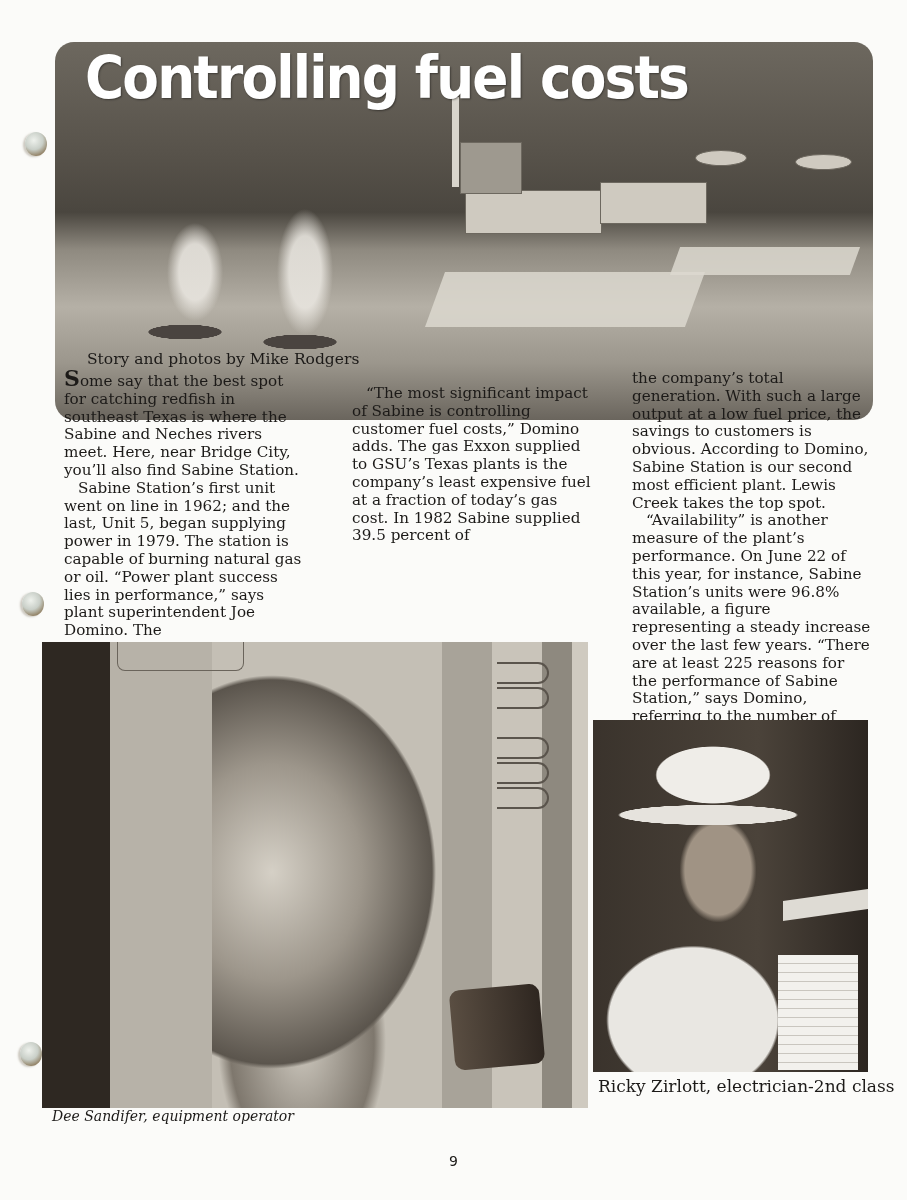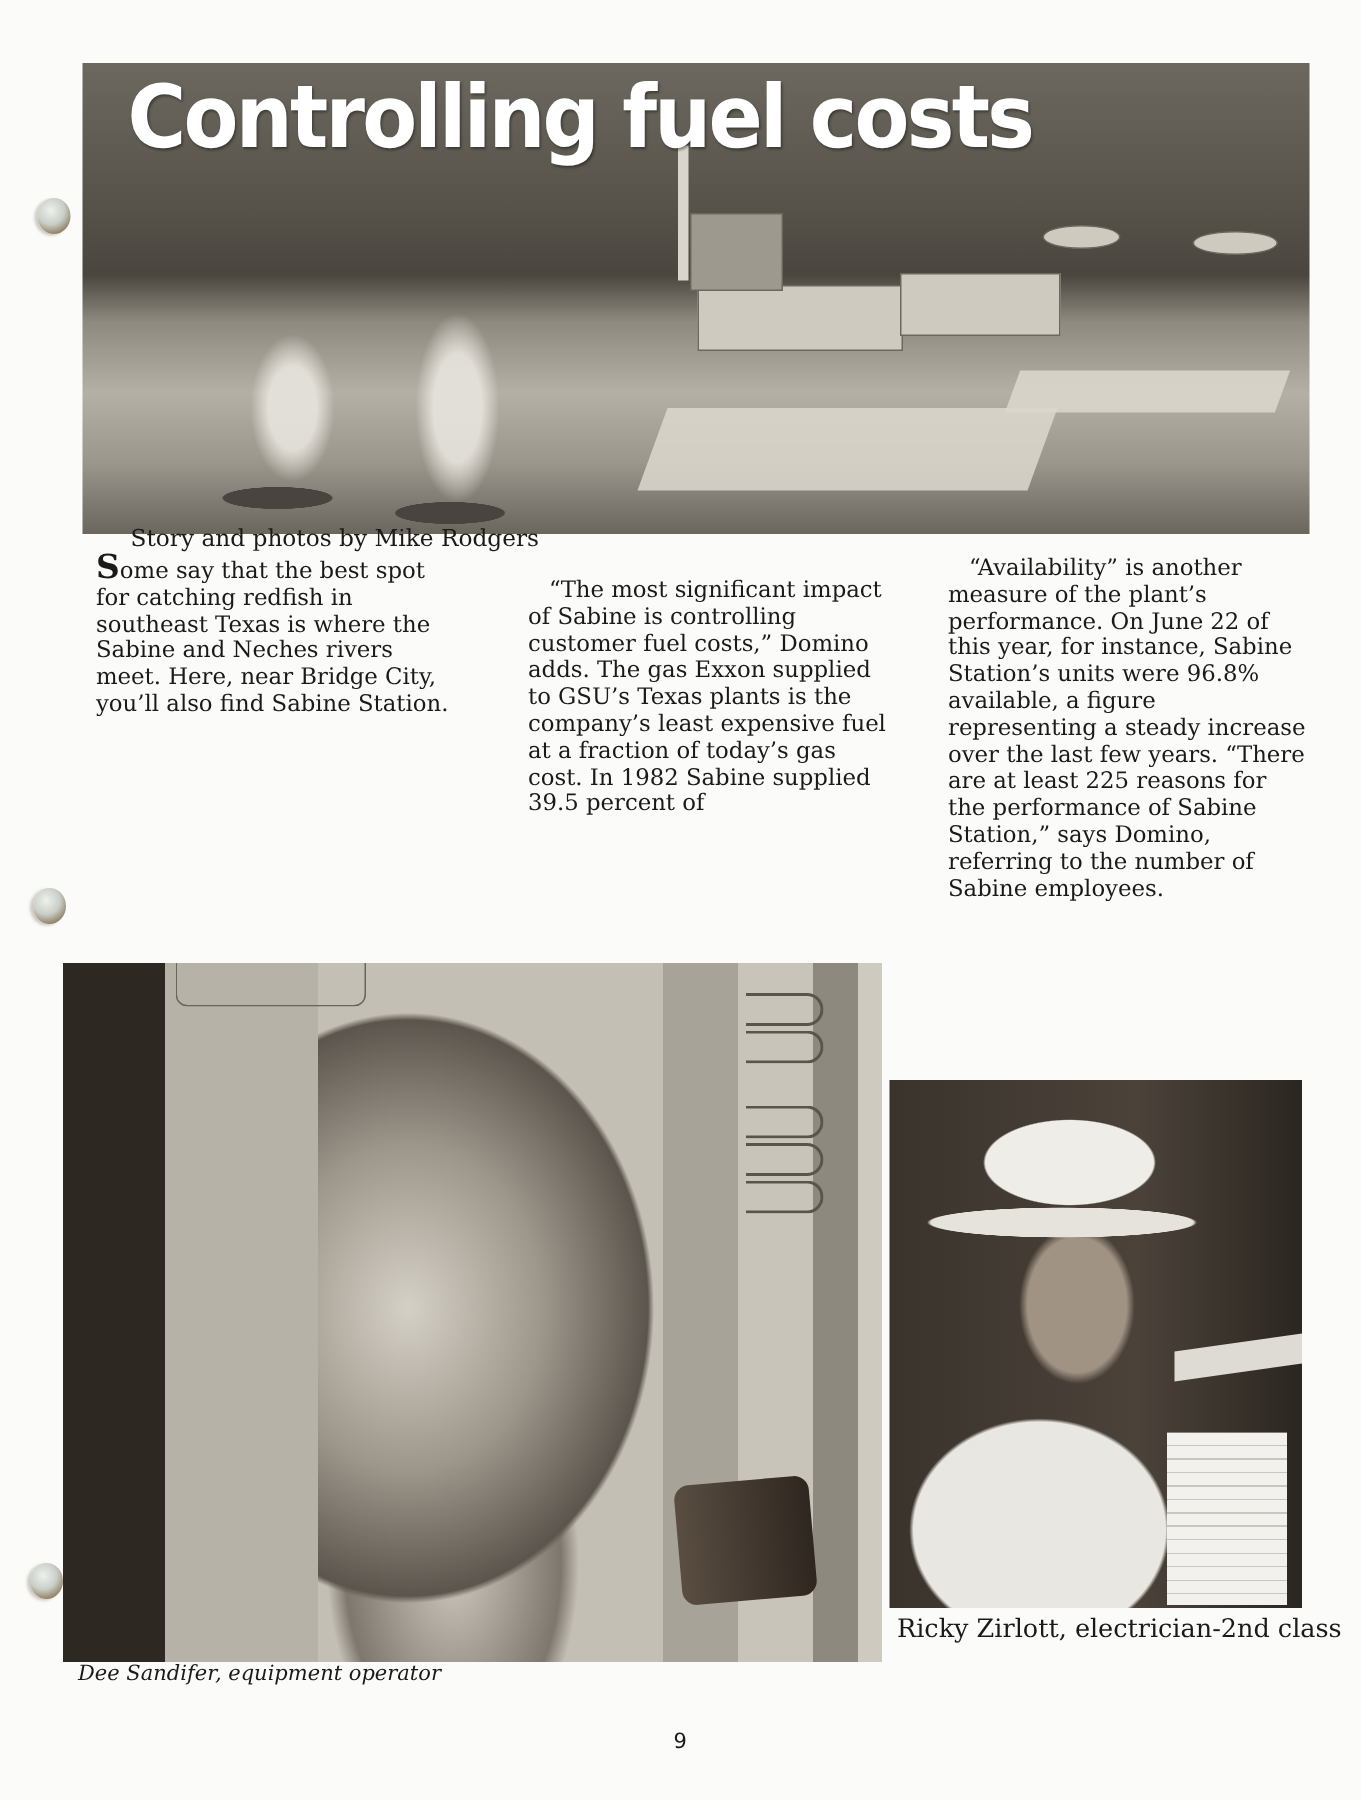--- a/index.html
+++ b/index.html
@@ -9,28 +9,29 @@
     font-family: "DejaVu Serif", "Liberation Serif", serif;
     color: #1c1a18;
   }
   .hole {
     position: absolute; width: 22px; height: 24px; border-radius: 50%;
     background: radial-gradient(circle at 40% 35%, #eef1ec 0%, #c9cfc8 45%, #8c7a5c 80%, #5d4d36 100%);
     box-shadow: -2px 1px 2px rgba(120,110,90,0.35);
   }
   .photo { position: absolute; overflow: hidden; }
   
-  #hero { left: 55px; top: 42px; width: 818px; height: 314px;
+  #hero { left: 55px; top: 42px; width: 818px; height: 378px;
     background:
       radial-gradient(ellipse 60px 12px at 130px 290px, #4a4440 0 60%, transparent 62%),
       radial-gradient(ellipse 60px 12px at 245px 300px, #4a4440 0 60%, transparent 62%),
       radial-gradient(ellipse 40px 70px at 140px 230px, rgba(235,232,226,0.85) 0 40%, transparent 70%),
       radial-gradient(ellipse 40px 90px at 250px 230px, rgba(235,232,226,0.85) 0 40%, transparent 70%),
       linear-gradient(180deg, transparent 0 140px, rgba(0,0,0,0) 140px),
       linear-gradient(180deg, #6d685f 0%, #57524a 30%, #4a463f 45%, #8f8a80 55%, #b5b0a6 70%, #9b968c 85%, #6a655d 100%);
+    border-radius: 19px;
   }
   #hero .bldg { position: absolute; background: #cfcac0; border: 1px solid #6d685f; }
   #hero .stack { position: absolute; background: #d9d5cc; width: 7px; }
   #hero .field { position: absolute; background: #dcd8cf; opacity: 0.85; transform: skewX(-20deg); }
   #title {
     position: absolute; left: 30px; top: 2px; margin: 0;
     font-family: "DejaVu Sans", "Liberation Sans", sans-serif;
     font-weight: bold; font-size: 58px; letter-spacing: -2px;
     color: #ffffff; text-shadow: 1px 1px 2px rgba(0,0,0,0.4);
     transform: scaleX(0.92); transform-origin: left top;
@@ -85,27 +86,29 @@
   <div class="field" style="left:620px;top:205px;width:180px;height:28px;"></div>
   <div class="bldg" style="left:640px;top:108px;width:50px;height:14px;border-radius:50%;"></div>
   <div class="bldg" style="left:740px;top:112px;width:55px;height:14px;border-radius:50%;"></div>
   <h1 id="title">Controlling fuel costs</h1>
 </div>
 
 <div id="byline">Story and photos by Mike Rodgers</div>
 
 <div id="col1" class="col">
   <p><span class="dropcap">S</span><span>ome say that the best spot for catching redfish in southeast Texas is where the Sabine and Neches rivers meet. Here, near Bridge City, you’ll also find Sabine Station.</span></p>
+  <p class="indent">Sabine Station’s first unit went on line in 1962; and the last, Unit 5, began supplying power in 1979. The station is capable of burning natural gas or oil. “Power plant success lies in performance,” says plant superintendent Joe Domino. The</p>
 </div>
 
 <div id="col2" class="col">
   <p class="indent">“The most significant impact of Sabine is controlling customer fuel costs,” Domino adds. The gas Exxon supplied to GSU’s Texas plants is the company’s least expensive fuel at a fraction of today’s gas cost. In 1982 Sabine supplied 39.5 percent of</p>
 </div>
 
 <div id="col3" class="col">
+  <p>the company’s total generation. With such a large output at a low fuel price, the savings to customers is obvious. According to Domino, Sabine Station is our second most efficient plant. Lewis Creek takes the top spot.</p>
   <p class="indent">“Availability” is another measure of the plant’s performance. On June 22 of this year, for instance, Sabine Station’s units were 96.8% available, a figure representing a steady increase over the last few years. “There are at least 225 reasons for the performance of Sabine Station,” says Domino, referring to the number of Sabine employees.</p>
 </div>
 
 <div id="photo-left" class="photo">
   <div class="note"></div>
   <div class="wire" style="left:455px;top:20px;"></div>
   <div class="wire" style="left:455px;top:45px;"></div>
   <div class="wire" style="left:455px;top:95px;"></div>
   <div class="wire" style="left:455px;top:120px;"></div>
   <div class="wire" style="left:455px;top:145px;"></div>

